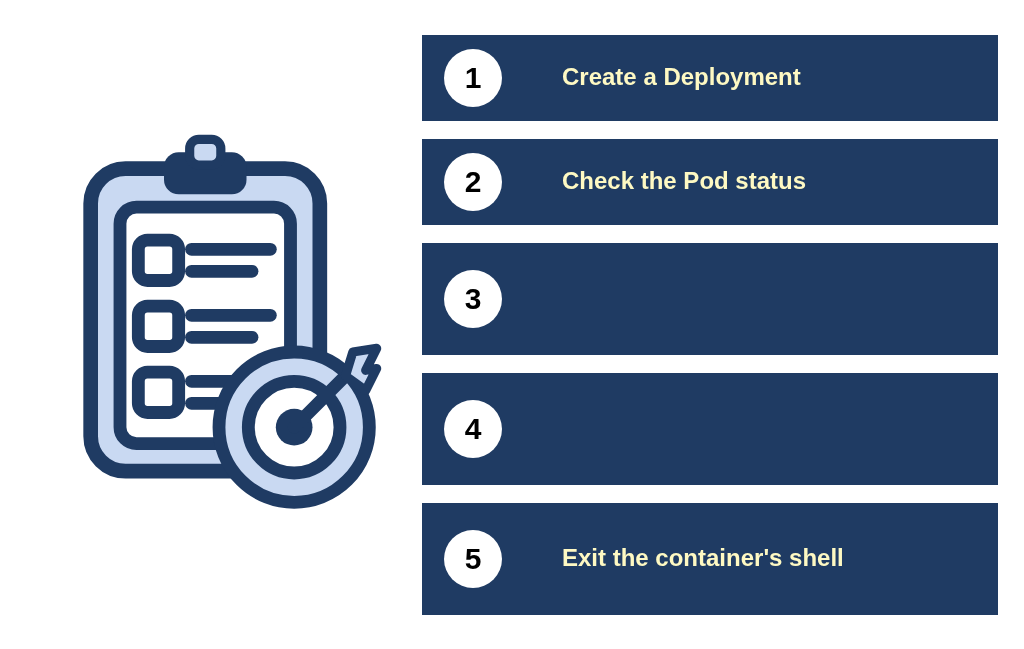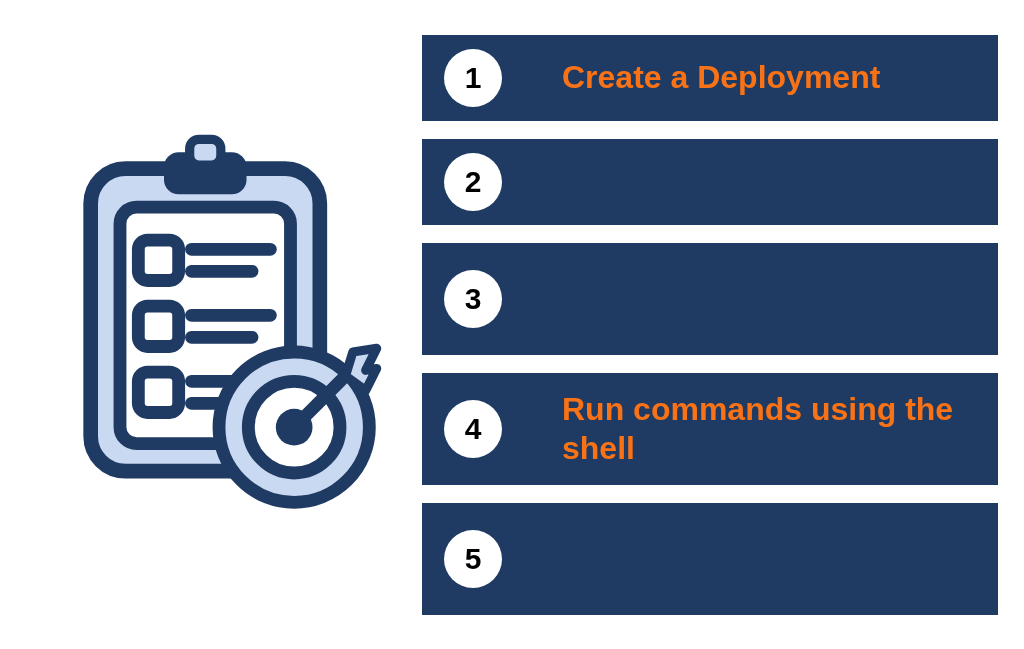--- a/index.html
+++ b/index.html
@@ -57,23 +57,23 @@
     background: #ffffff;
     color: #000000;
     font-weight: 800;
     font-size: 30px;
     display: flex;
     align-items: center;
     justify-content: center;
     flex: 0 0 58px;
   }
   .label {
-    color: #f97316;
+    color: #fef9c3;
     font-weight: 700;
-    font-size: 32px;
+    font-size: 24px;
     line-height: 1.2;
   }
 </style>
 </head>
 <body>
 
 <div class="wrap">
 
   <div class="illus">
     <svg viewBox="0 0 360 420" width="330" height="385">
@@ -114,29 +114,30 @@
 
   <div class="steps">
 
     <div class="step">
       <div class="num">1</div>
       <div class="label">Create a Deployment</div>
     </div>
 
     <div class="step">
       <div class="num">2</div>
+      <div class="label">Check the Pod status</div>
     </div>
 
     <div class="step tall">
       <div class="num">3</div>
     </div>
 
     <div class="step tall">
       <div class="num">4</div>
-      <div class="label">Run commands using the shell</div>
     </div>
 
     <div class="step tall">
       <div class="num">5</div>
+      <div class="label">Exit the container's shell</div>
     </div>
 
   </div>
 </div>
 
 </body></html>

